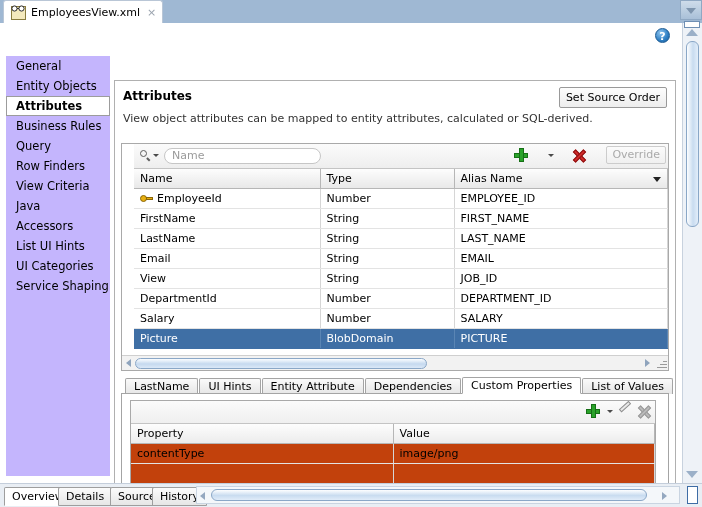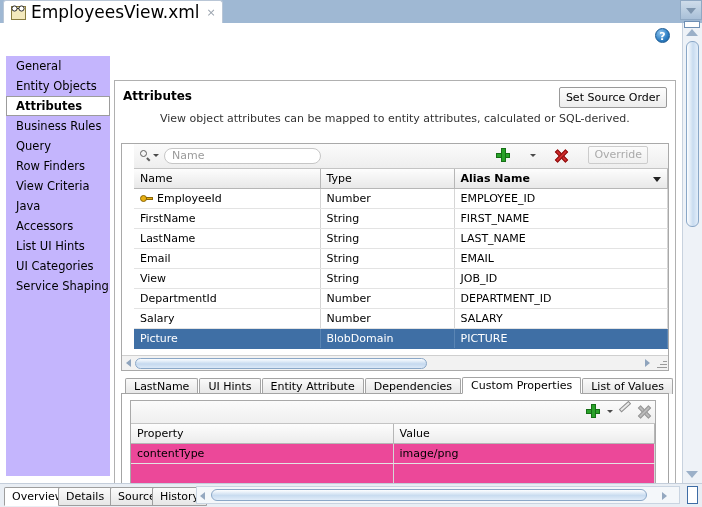--- a/index.html
+++ b/index.html
@@ -36,21 +36,21 @@
     width: 16px; height: 15px; margin-right: 5px;
     position: relative; flex: none;
   }
   .doc-tab .vo-icon .paper {
     position: absolute; left: 1px; top: 1px; width: 13px; height: 12px;
     background: #f4e9bd; border: 1px solid #8a7c3f;
   }
   .doc-tab .vo-icon .glass {
     position: absolute; left: 1px; top: 0px; width: 14px; height: 7px;
   }
-  .doc-tab .label { font-size: 17px; color: #000; white-space: nowrap; }
+  .doc-tab .label { font-size: 11px; color: #000; white-space: nowrap; }
   .doc-tab .closex {
     margin-left: 7px; color: #9aa3ae; font-size: 11px; line-height: 1;
   }
 
   
   .editor {
     position: absolute; left: 0; top: 23px; width: 682px; height: 461px;
     background: #ffffff;
     border-top: 1px solid #ffffff;
     box-sizing: border-box;
@@ -98,21 +98,21 @@
   }
   .panel-head {
     position: relative; height: 45px; padding: 8px 8px 0 8px;
     box-sizing: border-box;
   }
   .panel-title {
     font-size: 12px; font-weight: bold; color: #000;
   }
   .panel-desc {
     margin-top: 9px;
-    font-size: 11px; color: #333; margin-left: 37px;
+    font-size: 11px; color: #333;
   }
   .btn {
     font-family: "DejaVu Sans", "Liberation Sans", sans-serif;
     font-size: 11px; color: #000;
     background: linear-gradient(to bottom, #fdfdfd 0%, #ededed 100%);
     border: 1px solid #999999;
     border-radius: 2px;
     padding: 2px 6px;
     box-sizing: border-box;
   }
@@ -168,21 +168,21 @@
     background: #ffffff;
     font-family: "DejaVu Sans", "Liberation Sans", sans-serif;
     font-size: 11px; color: #000;
     padding: 0 7px;
     box-sizing: border-box;
     outline: none;
   }
   .search-input::placeholder { color: #9b9b9b; }
 
   .toolbar-right {
-    position: absolute; right: 20px; top: 2px;
+    position: absolute; right: 2px; top: 2px;
     display: flex; align-items: center; gap: 18px;
   }
   .plus-icon {
     position: relative; width: 14px; height: 14px;
   }
   .plus-icon .h, .plus-icon .v {
     position: absolute; background: #2aa32a;
     border: 1px solid #167016; box-sizing: border-box;
   }
   .plus-icon .h { left: 0; top: 4.5px; width: 14px; height: 5px; }
@@ -209,21 +209,21 @@
   
   .tbl { width: 100%; border-collapse: collapse; table-layout: fixed; }
   .tbl th {
     background: linear-gradient(to bottom, #fdfdfd 0%, #e8e8e8 100%);
     border-right: 1px solid #b6b6b6;
     border-bottom: 1px solid #b6b6b6;
     font-weight: normal; font-size: 11px; color: #000;
     text-align: left; padding: 3px 0 3px 6px;
     height: 18px; box-sizing: border-box;
   }
-  .tbl th.last { position: relative; font-weight: bold; }
+  .tbl th.last { position: relative; }
   .th-caret {
     position: absolute; right: 6px; top: 8px;
     width: 0; height: 0;
     border-left: 4.5px solid transparent;
     border-right: 4.5px solid transparent;
     border-top: 5px solid #222;
   }
   .tbl td {
     border-right: 1px solid #d6d6d6;
     border-bottom: 1px solid #e3e3e3;
@@ -320,21 +320,21 @@
     position: absolute; left: 0; top: 16px;
     width: 548px; height: 106px;
     border: 1px solid #a4a4a4;
     background: #ffffff;
     box-sizing: border-box;
   }
   .prop-block {
     position: absolute; left: 8px; top: 6px;
     width: 526px; height: 86px;
     border: 1px solid #a9a9a9;
-    background: #ec4899;
+    background: #c2410c;
     box-sizing: border-box;
   }
   .prop-toolbar {
     position: relative; height: 22px;
     background: linear-gradient(to bottom, #fbfbfb 0%, #efefef 100%);
     border-bottom: 1px solid #c4c4c4;
   }
   .prop-toolbar .toolbar-right { right: 4px; top: 3px; gap: 5px; }
   .pencil-icon {
     position: relative; width: 14px; height: 14px;

